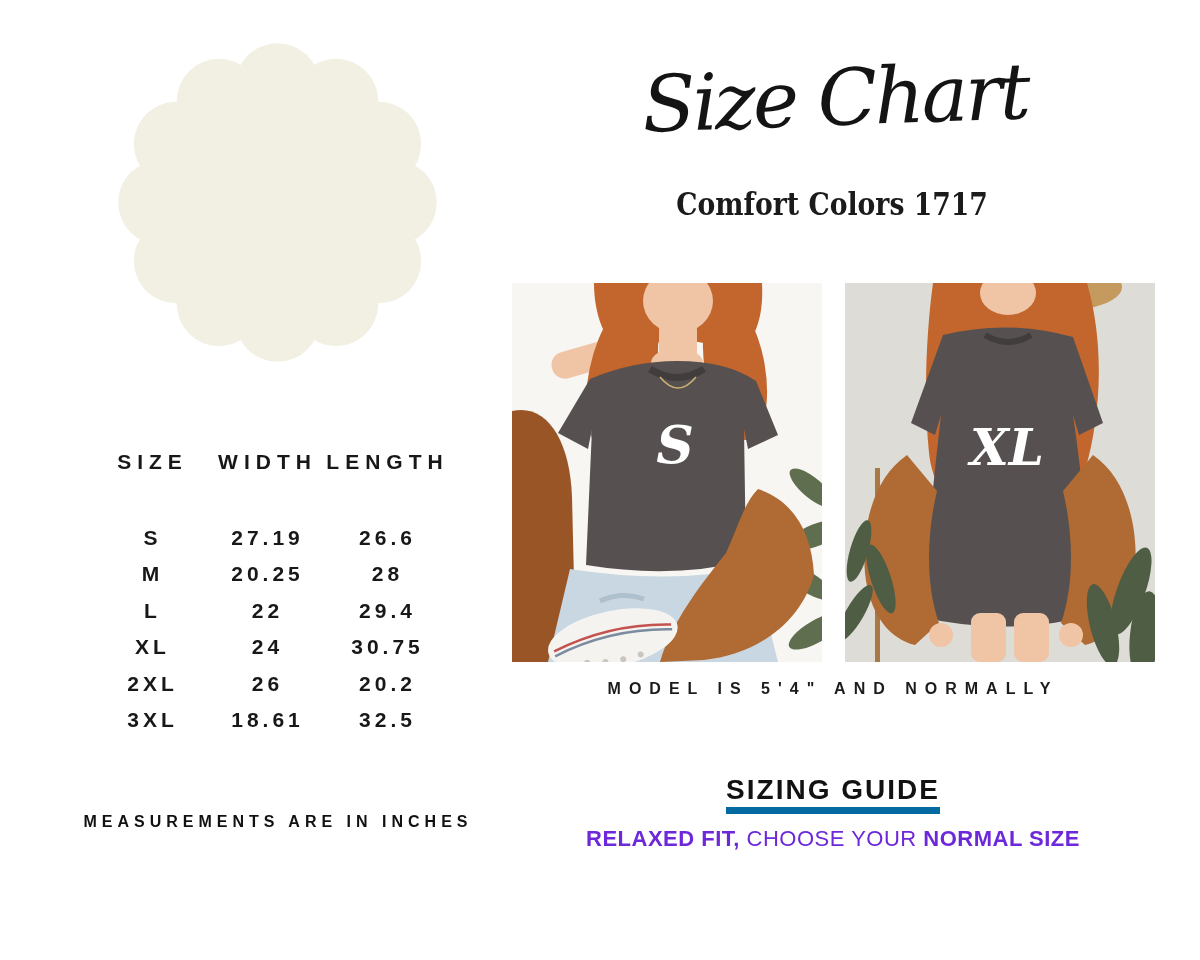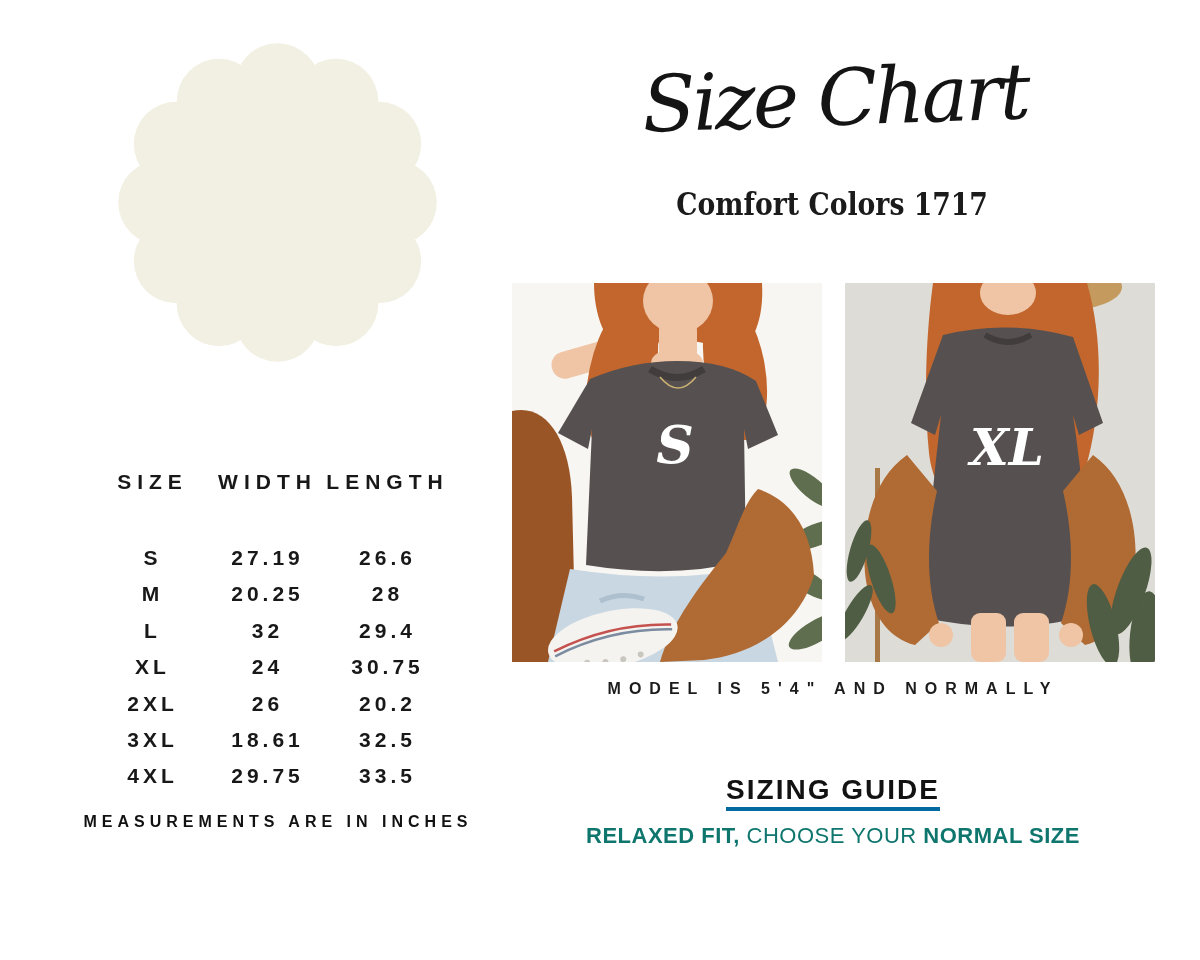--- a/index.html
+++ b/index.html
@@ -16,21 +16,21 @@
     font-size:78px;line-height:1.2;color:#141414;letter-spacing:-3px;
     transform:rotate(-2deg);
   }
   .subtitle{position:absolute;left:632px;top:186px;width:400px;text-align:center;}
   .subtitle span{
     display:inline-block;font-family:"DejaVu Serif","Liberation Serif",serif;
     font-weight:700;font-size:31px;color:#1b1b1b;transform:scaleX(0.86);
     transform-origin:center;letter-spacing:0px;
   }
   
-  .size-table{position:absolute;left:95px;top:450px;width:355px;margin-top:20px;}
+  .size-table{position:absolute;left:95px;top:450px;width:355px;}
   .trow{display:grid;grid-template-columns:115px 115px 125px;}
   .thead{font-weight:700;font-size:21px;letter-spacing:6px;}
   .thead .cell{text-align:center;}
   .tbody{margin-top:46px;}
   .tbody .trow{height:36.4px;line-height:36.4px;font-weight:700;font-size:21px;letter-spacing:4px;}
   .tbody .cell{text-align:center;}
   .measure-note{
     position:absolute;left:78px;top:813px;width:400px;text-align:center;
     font-weight:700;font-size:16px;letter-spacing:5px;color:#111;
   }
@@ -43,22 +43,22 @@
     font-family:"DejaVu Serif","Liberation Serif",serif;font-style:italic;font-weight:700;
   }
   
   .model-note{
     position:absolute;left:483px;top:676px;width:700px;text-align:center;
     font-weight:700;font-size:16px;letter-spacing:8px;line-height:25px;color:#1c1c1c;
   }
   
   .sizing-guide{position:absolute;left:483px;top:774px;width:700px;text-align:center;}
   .guide-heading{display:inline-block;font-weight:700;font-size:28px;letter-spacing:2px;
-    border-bottom:4px solid #0369a1;padding-bottom:1px;color:#121212;}
-  .guide-lines{margin-top:10px;font-size:22px;line-height:29px;color:#0f766e;letter-spacing:0.5px;}
+    border-bottom:7px solid #0369a1;padding-bottom:1px;color:#121212;}
+  .guide-lines{margin-top:10px;font-size:22px;line-height:29px;color:#6d28d9;letter-spacing:0.5px;}
   .guide-lines .b{font-weight:700;}
   .guide-lines .r{font-weight:400;}
 </style>
 </head>
 <body>
 
 <div class="canvas">
 
   <svg class="scallop" viewBox="0 0 100 100">
     <g fill="#f2efe3">
@@ -95,42 +95,37 @@
         <div class="cell">27.19</div>
         <div class="cell">26.6</div>
       </div>
       <div class="trow">
         <div class="cell">M</div>
         <div class="cell">20.25</div>
         <div class="cell">28</div>
       </div>
       <div class="trow">
         <div class="cell">L</div>
-        <div class="cell">32</div>
+        <div class="cell">22</div>
         <div class="cell">29.4</div>
       </div>
       <div class="trow">
         <div class="cell">XL</div>
         <div class="cell">24</div>
         <div class="cell">30.75</div>
       </div>
       <div class="trow">
         <div class="cell">2XL</div>
         <div class="cell">26</div>
         <div class="cell">20.2</div>
       </div>
       <div class="trow">
         <div class="cell">3XL</div>
         <div class="cell">18.61</div>
         <div class="cell">32.5</div>
-      </div>
-      <div class="trow">
-        <div class="cell">4XL</div>
-        <div class="cell">29.75</div>
-        <div class="cell">33.5</div>
       </div>
     </div>
   </div>
   <div class="measure-note">MEASUREMENTS ARE IN INCHES</div>
 
   <div class="photo photo-s">
     <svg viewBox="0 0 310 379">
       <rect x="0" y="0" width="310" height="379" fill="#f8f6f2"></rect>
 
       <g fill="#5f6e4e">

